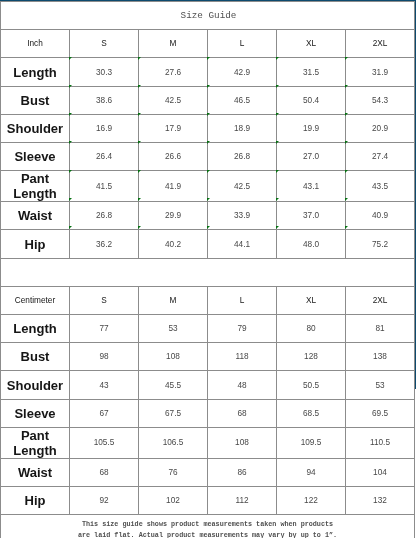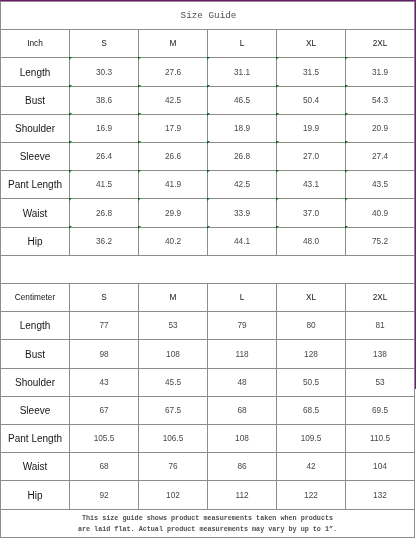--- a/index.html
+++ b/index.html
@@ -1,27 +1,27 @@
 <!DOCTYPE html>
 <html><head>
 <meta charset="utf-8">
 <style>
   html,body{margin:0;padding:0;background:#ffffff;}
   body{width:416px;height:538px;font-family:"Liberation Sans",sans-serif;overflow:hidden;}
-  .sheet{position:relative;width:416px;height:389px;background:#701a75;}
+  .sheet{position:relative;width:416px;height:389px;background:#0c4a6e;}
 
   table.grid{border-collapse:collapse;table-layout:fixed;width:415px;margin:0;
              position:absolute;left:0px;top:1px;}
   table.grid td{border:1px solid #8c8c8c;height:27.21px;padding:0;
                 text-align:center;vertical-align:middle;background:#ffffff;}
 
   .title-cell{font-family:"Liberation Mono",monospace;font-size:9.3px;color:#4f4f4f;}
   .title-cell > span{position:relative;left:1px;}
   .hdr{font-weight:normal;font-size:8.25px;color:#161616;}
-  .rowlabel{font-weight:normal;font-size:10px;color:#161616;}
+  .rowlabel{font-weight:bold;font-size:13px;color:#161616;}
   .val{font-size:8.25px;color:#484848;}
   .note-cell{font-family:"Liberation Mono",monospace;font-size:6.75px;color:#4f4f4f;
              line-height:11px;font-weight:bold;}
   .note-cell > div{position:relative;top:1px;left:0px;white-space:pre;}
 
   .marks{position:absolute;left:0;top:0;width:416px;height:538px;pointer-events:none;}
   .mark{position:absolute;width:0;height:0;
         border-left:3.4px solid #067212;
         border-bottom:3.4px solid transparent;}
 </style>
@@ -39,21 +39,21 @@
           <td class="hdr">S</td>
           <td class="hdr">M</td>
           <td class="hdr">L</td>
           <td class="hdr">XL</td>
           <td class="hdr">2XL</td>
         </tr>
         <tr>
           <td class="rowlabel">Length</td>
           <td class="val">30.3</td>
           <td class="val">27.6</td>
-          <td class="val">31.1</td>
+          <td class="val">42.9</td>
           <td class="val">31.5</td>
           <td class="val">31.9</td>
         </tr>
         <tr>
           <td class="rowlabel">Bust</td>
           <td class="val">38.6</td>
           <td class="val">42.5</td>
           <td class="val">46.5</td>
           <td class="val">50.4</td>
           <td class="val">54.3</td>
@@ -147,21 +147,21 @@
           <td class="val">106.5</td>
           <td class="val">108</td>
           <td class="val">109.5</td>
           <td class="val">110.5</td>
         </tr>
         <tr>
           <td class="rowlabel">Waist</td>
           <td class="val">68</td>
           <td class="val">76</td>
           <td class="val">86</td>
-          <td class="val">42</td>
+          <td class="val">94</td>
           <td class="val">104</td>
         </tr>
         <tr>
           <td class="rowlabel">Hip</td>
           <td class="val">92</td>
           <td class="val">102</td>
           <td class="val">112</td>
           <td class="val">122</td>
           <td class="val">132</td>
         </tr>

